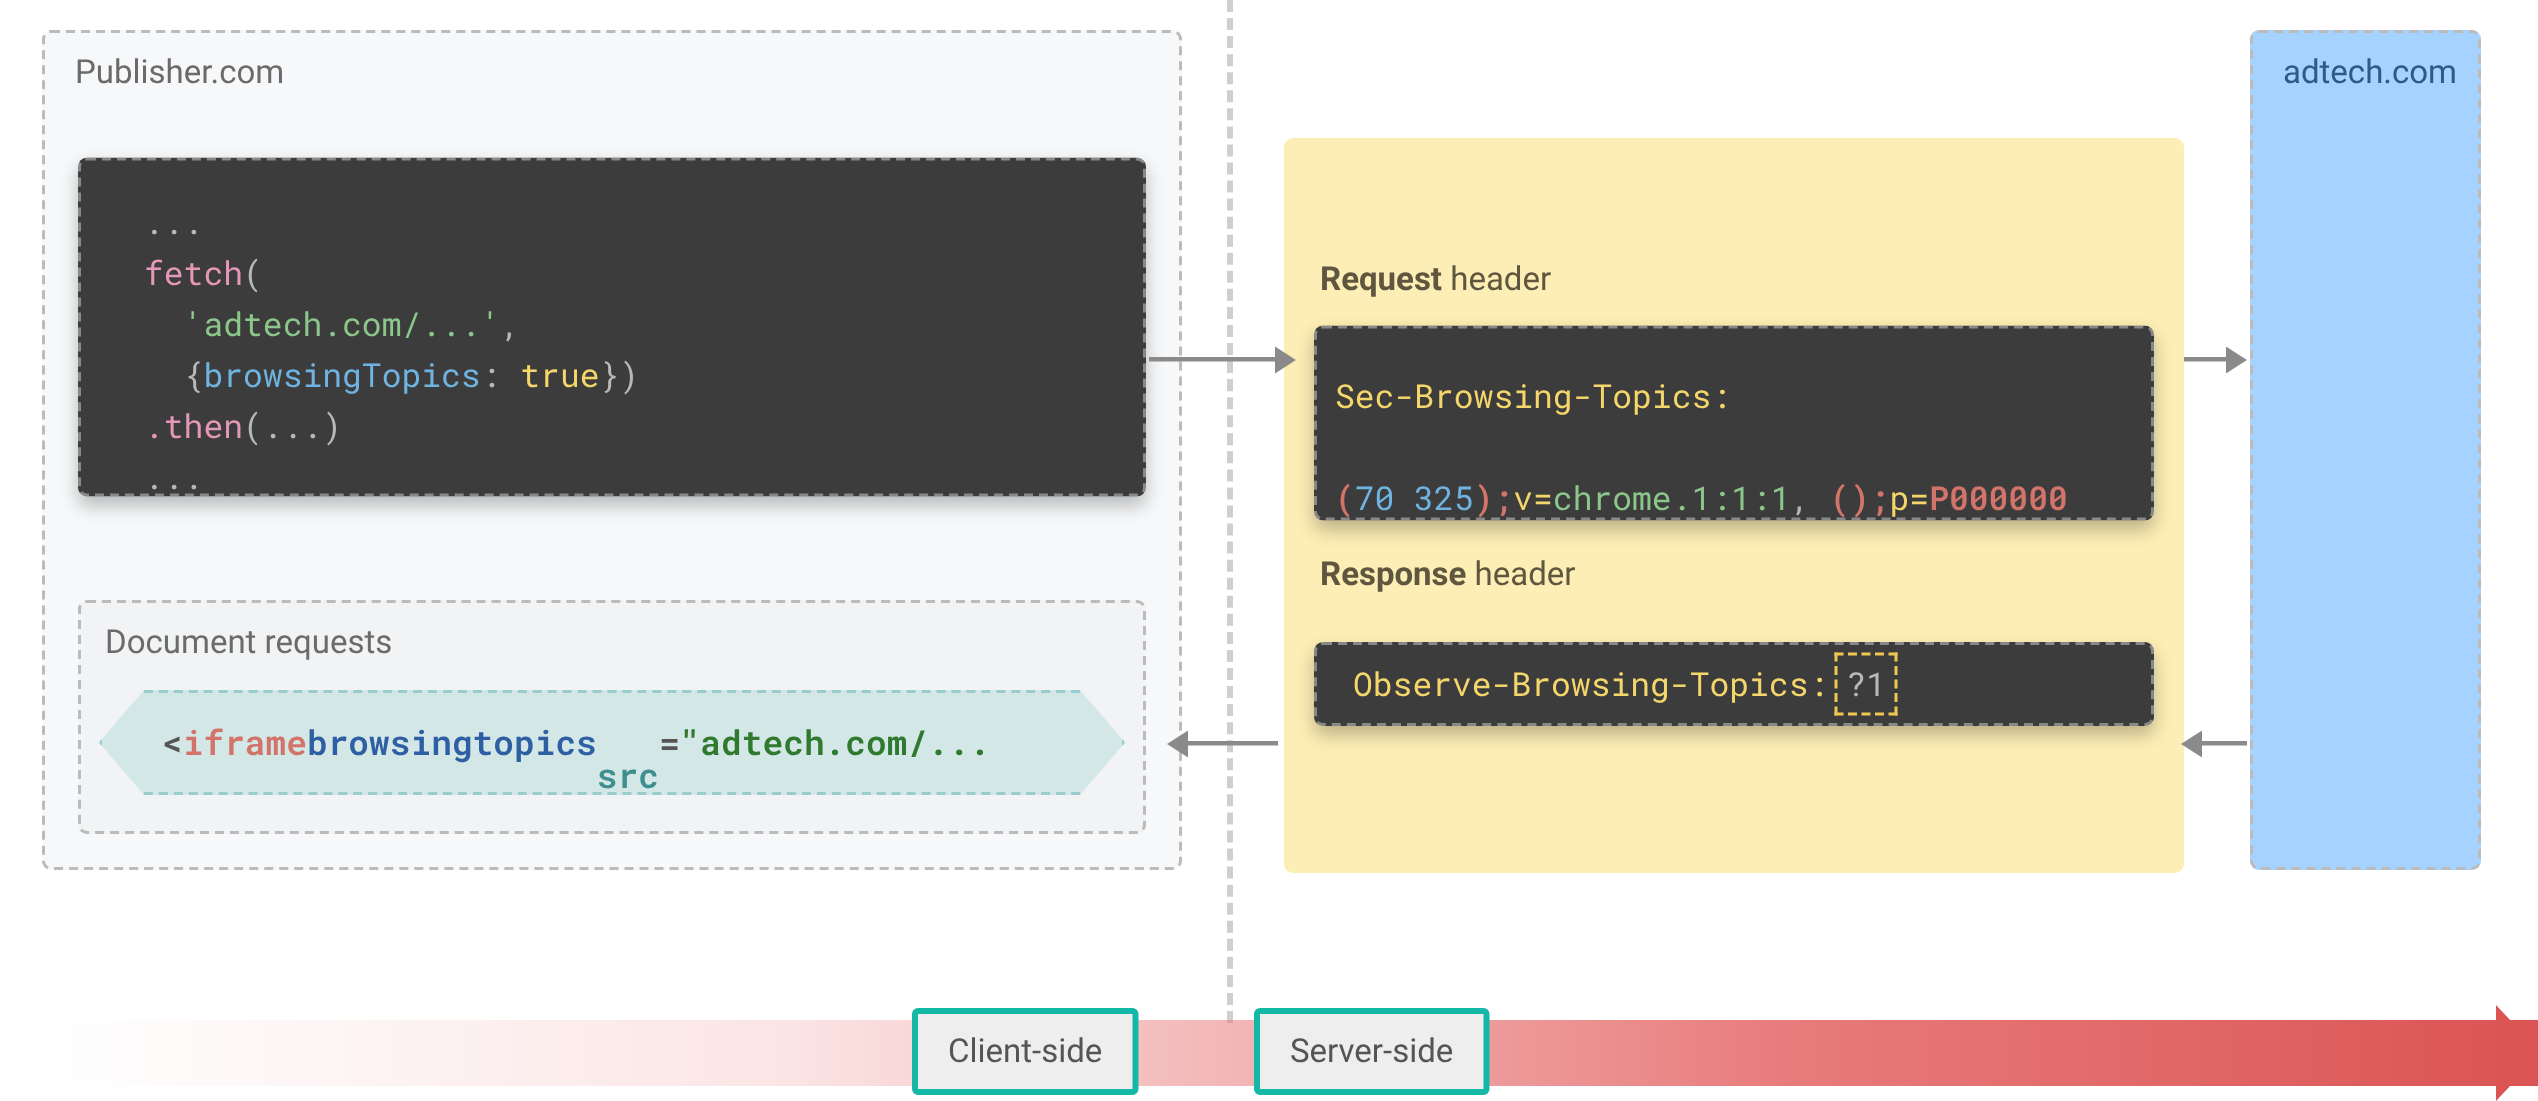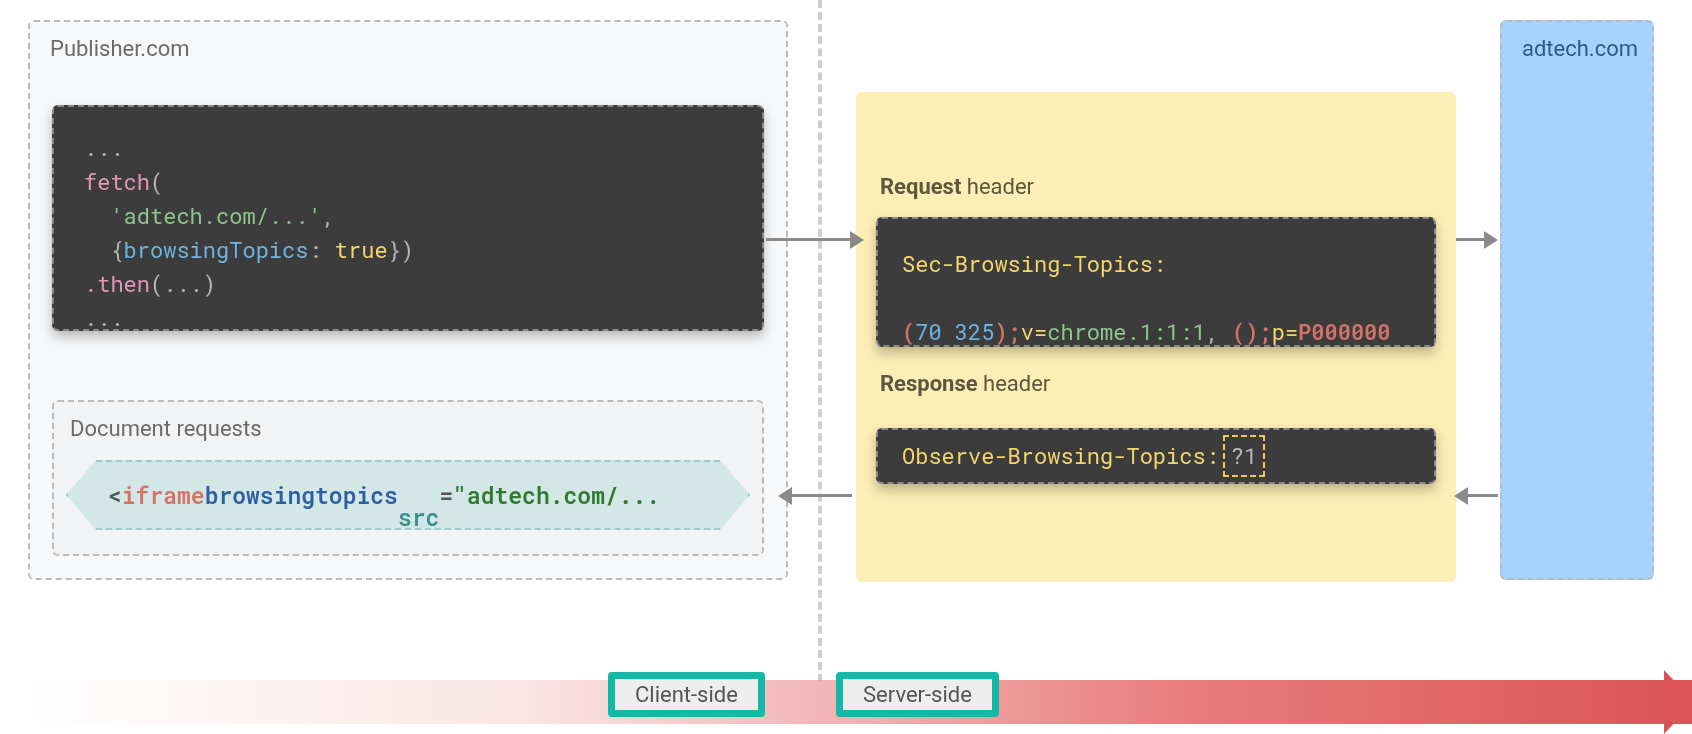--- a/index.html
+++ b/index.html
@@ -44,21 +44,21 @@
     color: #2d5b88;
   }
 
   
   .code-box {
     position: absolute;
     background: #3c3c3c;
     border: 2px dashed #888;
     border-radius: 6px;
     box-shadow: 0 6px 12px rgba(0,0,0,0.25);
-    padding: 24px 30px;
+    padding: 24px 42px;
     font-family: "Roboto Mono", "Consolas", monospace;
     font-size: 22px;
     line-height: 1.55;
     color: #d6d6d6;
     white-space: pre;
   }
 
   .fetch-box { left: 52px; top: 105px; width: 712px; height: 226px; }
 
   .docreq-panel {
@@ -117,21 +117,21 @@
   .header-subtitle {
     position: absolute;
     left: 24px;
     color: #5f5640;
     font-size: 22px;
   }
   .header-subtitle b { font-weight: 700; }
 
   .req-box {
     left: 20px; top: 125px; width: 560px; height: 130px;
-    padding: 28px 24px;
+    padding: 28px 12px;
   }
   .resp-box {
     left: 20px; top: 336px; width: 560px; height: 56px;
     padding: 12px 24px;
     display: flex;
     align-items: center;
   }
   .resp-box .boxed {
     border: 2px dashed #f0c84f;
     padding: 2px 6px;
@@ -183,23 +183,23 @@
     position: absolute;
     right: -2px; top: -10px;
     width: 0; height: 0;
     border-left: 30px solid #db5454;
     border-top: 32px solid transparent;
     border-bottom: 32px solid transparent;
   }
   .side-label {
     position: absolute;
     top: 672px;
-    height: 45px;
+    height: 58px;
     background: #eee;
-    border: 7px solid #14b8a6;
+    border: 4px solid #14b8a6;
     border-radius: 4px;
     color: #555;
     font-size: 22px;
     display: flex;
     align-items: center;
     padding: 0 20px;
   }
 
   
   .c-gray   { color: #b8b8b8; }

